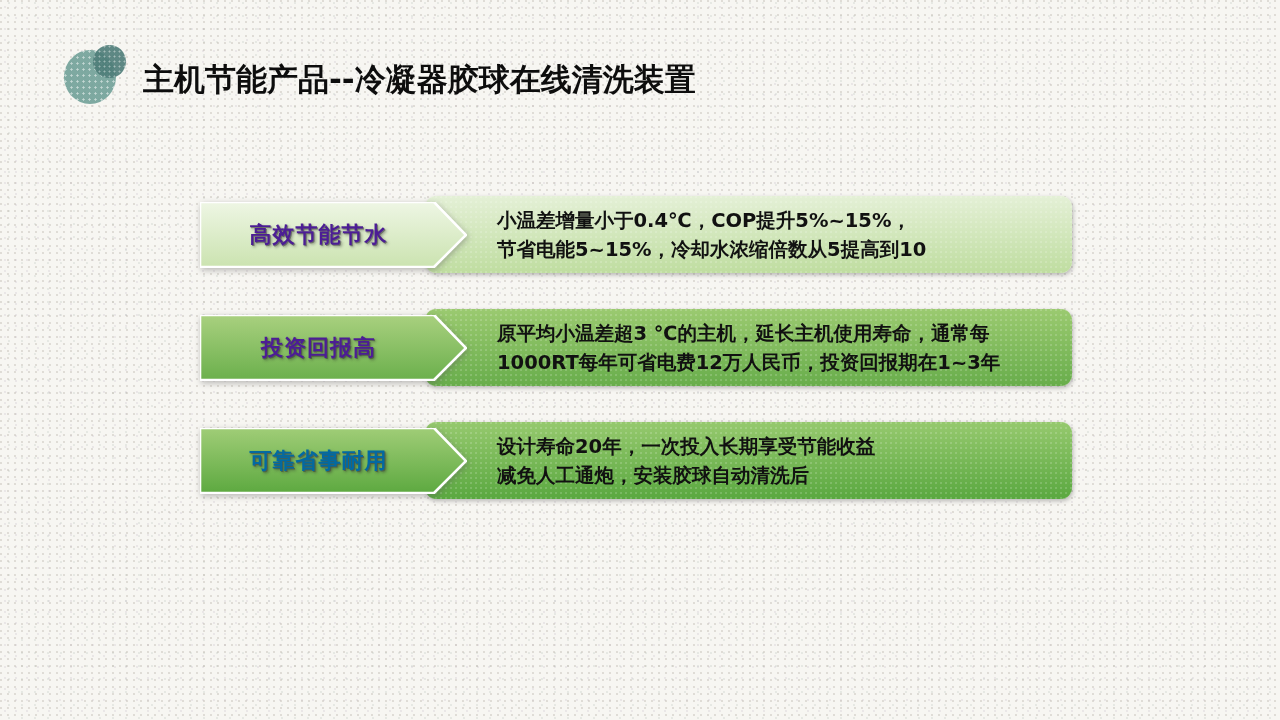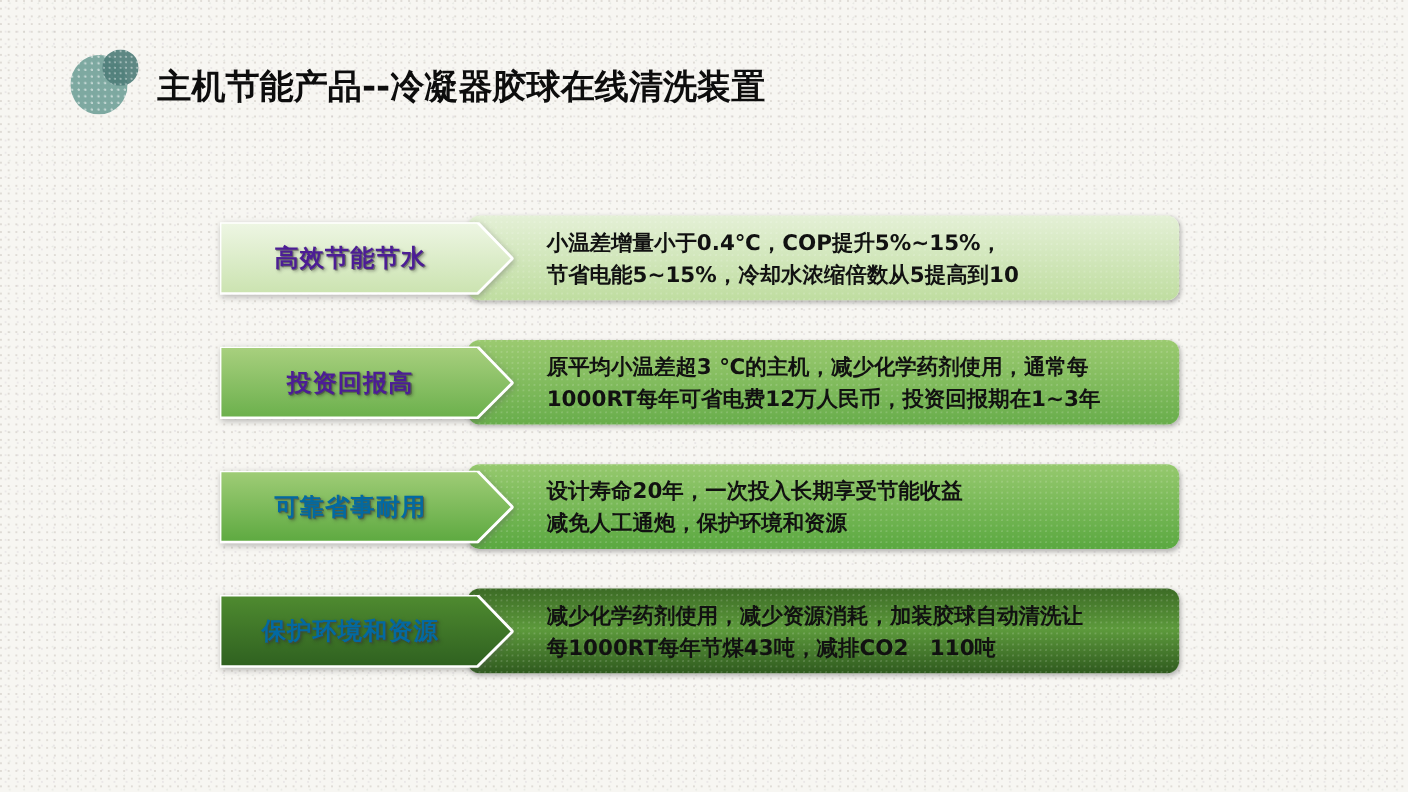--- a/index.html
+++ b/index.html
@@ -199,67 +199,48 @@
             </linearGradient>
           </defs>
           <polygon points="0,0 234,0 266,33 234,65 0,65" fill="url(#g0)" stroke="#ffffff" stroke-width="2.6" stroke-linejoin="miter"></polygon>
         </svg>
       </div>
       <div class="chevron-label">高效节能节水</div>
     </div>
     <div class="row" style="top: 303px;">
       <div class="content-box" style="background: linear-gradient(rgb(155, 202, 112) 0%, rgb(104, 173, 75) 100%);">
         <div class="speck"></div>
-        <div class="content-text" style="color: rgb(17, 17, 17);">原平均小温差超3 ℃的主机，减少化学药剂使用，通常每
+        <div class="content-text" style="color: rgb(17, 17, 17);">原平均小温差超3 ℃的主机，延长主机使用寿命，通常每
 1000RT每年可省电费12万人民币，投资回报期在1~3年</div>
       </div>
       <div class="chevron">
         <svg viewBox="0 0 267 66" preserveAspectRatio="none">
           <defs>
             <linearGradient id="g1" x1="0" y1="0" x2="0" y2="1">
               <stop offset="0%" stop-color="#a9d07f"></stop>
               <stop offset="100%" stop-color="#6bb04c"></stop>
             </linearGradient>
           </defs>
           <polygon points="0,0 234,0 266,33 234,65 0,65" fill="url(#g1)" stroke="#ffffff" stroke-width="2.6" stroke-linejoin="miter"></polygon>
         </svg>
       </div>
       <div class="chevron-label">投资回报高</div>
     </div>
     <div class="row" style="top: 416px;">
       <div class="content-box" style="background: linear-gradient(rgb(150, 201, 110) 0%, rgb(90, 168, 64) 100%);">
         <div class="speck"></div>
         <div class="content-text" style="color: rgb(17, 17, 17);">设计寿命20年，一次投入长期享受节能收益
-减免人工通炮，保护环境和资源</div>
+减免人工通炮，安装胶球自动清洗后</div>
       </div>
       <div class="chevron">
         <svg viewBox="0 0 267 66" preserveAspectRatio="none">
           <defs>
             <linearGradient id="g2" x1="0" y1="0" x2="0" y2="1">
               <stop offset="0%" stop-color="#a0cd77"></stop>
               <stop offset="100%" stop-color="#5da940"></stop>
             </linearGradient>
           </defs>
           <polygon points="0,0 234,0 266,33 234,65 0,65" fill="url(#g2)" stroke="#ffffff" stroke-width="2.6" stroke-linejoin="miter"></polygon>
         </svg>
       </div>
       <div class="chevron-label dark">可靠省事耐用</div>
     </div>
-    <div class="row" style="top: 529px;">
-      <div class="content-box" style="background: linear-gradient(rgb(60, 107, 37) 0%, rgb(93, 154, 60) 48%, rgb(47, 90, 30) 100%);">
-        <div class="speck"></div>
-        <div class="content-text" style="color: rgb(17, 17, 17);">减少化学药剂使用，减少资源消耗，加装胶球自动清洗让
-每1000RT每年节煤43吨，减排CO2　110吨</div>
-      </div>
-      <div class="chevron">
-        <svg viewBox="0 0 267 66" preserveAspectRatio="none">
-          <defs>
-            <linearGradient id="g3" x1="0" y1="0" x2="0" y2="1">
-              <stop offset="0%" stop-color="#4f8b30"></stop>
-              <stop offset="100%" stop-color="#2f6120"></stop>
-            </linearGradient>
-          </defs>
-          <polygon points="0,0 234,0 266,33 234,65 0,65" fill="url(#g3)" stroke="#ffffff" stroke-width="2.6" stroke-linejoin="miter"></polygon>
-        </svg>
-      </div>
-      <div class="chevron-label dark">保护环境和资源</div>
-    </div>
   </div>
 
 </body></html>

